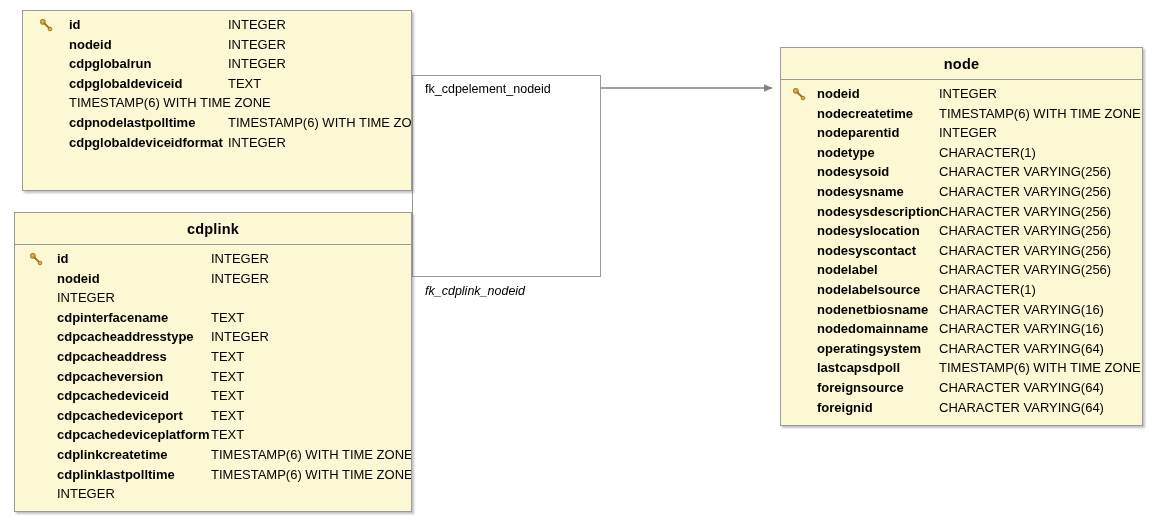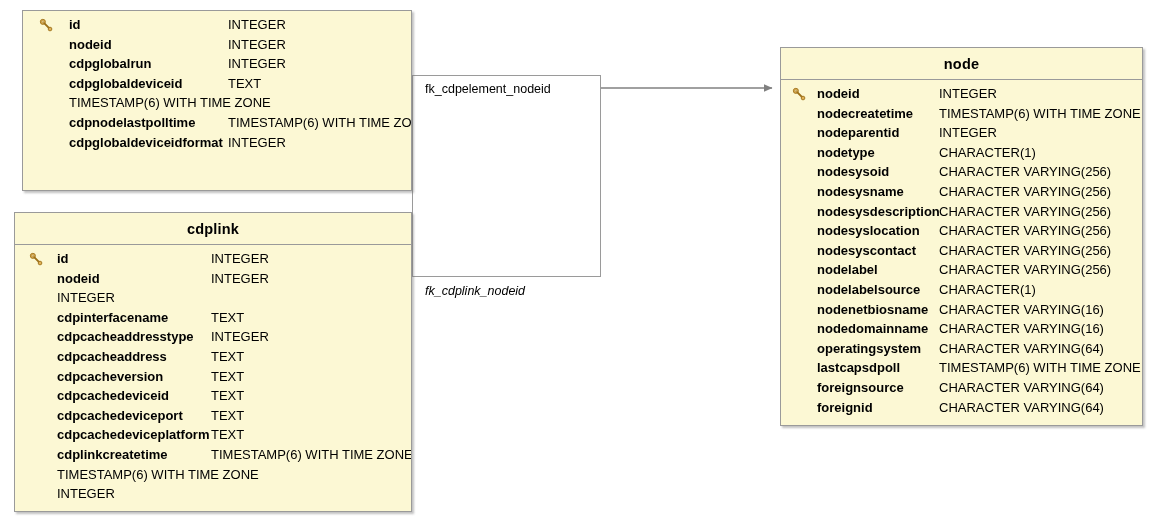--- a/index.html
+++ b/index.html
@@ -202,20 +202,21 @@
           <div class="cname" style="width: 154px; min-width: 154px;">cdpcachedeviceplatform</div>
           <div class="ctype">TEXT</div>
         </div>
         <div class="col req">
           <div class="keycell" style="width: 42px; min-width: 42px; justify-content: center;"></div>
           <div class="cname" style="width: 154px; min-width: 154px;">cdplinkcreatetime</div>
           <div class="ctype">TIMESTAMP(6) WITH TIME ZONE</div>
         </div>
         <div class="col req">
           <div class="keycell" style="width: 42px; min-width: 42px; justify-content: center;"></div>
+          <div class="cname" style="width: 154px; min-width: 154px;">cdplinklastpolltime</div>
           <div class="ctype">TIMESTAMP(6) WITH TIME ZONE</div>
         </div>
         <div class="col req">
           <div class="keycell" style="width: 42px; min-width: 42px; justify-content: center;"></div>
           <div class="ctype">INTEGER</div>
         </div>
       </div>
   </div>
 
   <div class="entity" style="left:780px;top:47px;width:363px;height:379px;">

